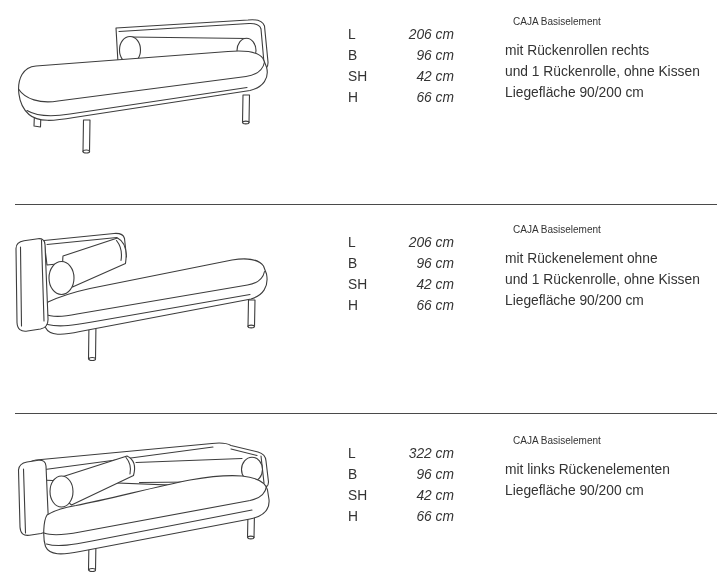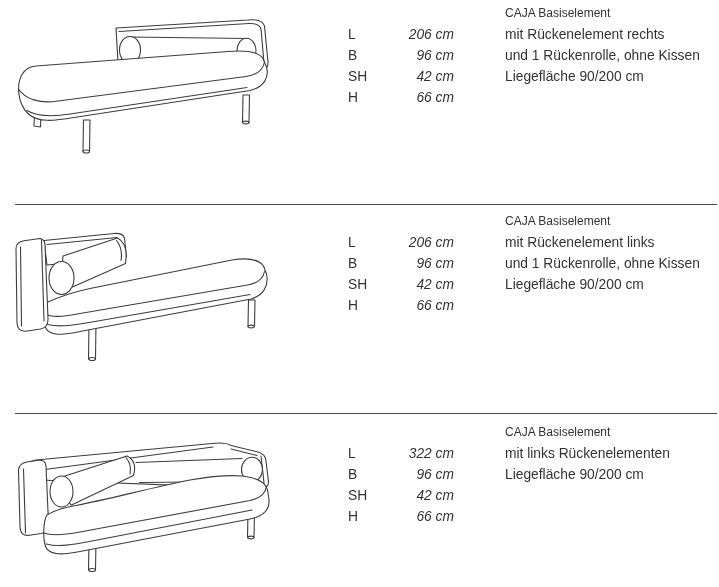--- a/index.html
+++ b/index.html
@@ -11,21 +11,21 @@
   .drawing{position:absolute;left:0;}
   svg path, svg ellipse, svg line{vector-effect:non-scaling-stroke;}
   .stroke{fill:none;stroke:#3d3d3d;stroke-width:1.1;stroke-linejoin:round;stroke-linecap:round;}
   .shape{fill:#ffffff;stroke:#3d3d3d;stroke-width:1.1;stroke-linejoin:round;stroke-linecap:round;}
   .fillonly{fill:#ffffff;stroke:none;}
   .dims{position:absolute;left:348px;width:106px;font-size:13.8px;line-height:21px;}
   .dim-row{display:flex;justify-content:space-between;}
   .dim-label{text-align:left;}
   .dim-value{text-align:left;font-style:italic;}
   .desc{position:absolute;left:505px;width:212px;font-size:13.8px;line-height:21px;}
-  .desc .title{margin:0;font-size:12px;font-weight:normal;}
+  .desc .title{margin:8px;font-size:10px;font-weight:normal;}
   .desc p{margin:0;}
   .divider{position:absolute;left:15px;width:702px;height:1.4px;background:#4a4a4a;}
 </style>
 </head>
 <body>
 
 <div id="canvas">
 
   <svg class="drawing" style="top:0px" width="330" height="204" viewBox="0 0 330 204" aria-hidden="true">
 
@@ -44,21 +44,21 @@
     <path class="shape" d="M243,95 L242.5,122.5 L249,122.5 L249.5,95 Z"></path>
     <ellipse class="shape" cx="245.8" cy="122.5" rx="3.2" ry="1.4"></ellipse>
 
     <path class="shape" d="M36,66 L228,51.5 C246,50 258.5,52 263,58.5 L266.5,67 C269.5,78 263.5,87 250,90.5 L74,117.5 C54,121 38,122.5 29,114.5 C17,104 16.5,84 22,74.5 C25.5,68.5 30,66.5 36,66 Z"></path>
     <path class="stroke" d="M18.5,89 C25,99 40,104 58,101 L246,76.5 C256.5,75 263,70 264.5,62"></path>
     <path class="stroke" d="M27,110.5 C38,117 52,117 70,114 L247,87.5"></path>
   </svg>
 
   <div class="desc" style="top:2.5px">
     <h3 class="title">CAJA Basiselement</h3>
-    <p>mit Rückenelement rechts</p>
+    <p>mit Rückenrollen rechts</p>
     <p>und 1 Rückenrolle, ohne Kissen</p>
     <p>Liegefläche 90/200 cm</p>
   </div>
   <div class="dims" style="top:23.5px">
     <div class="dim-row">
       <span class="dim-label">L</span>
       <span class="dim-value">206 cm</span>
     </div>
     <div class="dim-row">
       <span class="dim-label">B</span>
@@ -94,21 +94,21 @@
     <path class="stroke" d="M116.5,30.5 Q123,38.5 121,50.5"></path>
     <ellipse class="shape" cx="61.5" cy="68" rx="12.5" ry="16.5"></ellipse>
 
     <path class="shape" d="M16,38.5 Q16,32 24,30.7 L38,28.7 Q44.5,28 45,34.5 L48,108.5 Q48.5,117.5 40.5,119 L27.5,121 Q17.5,122.5 17,112.5 Z"></path>
     <path class="stroke" d="M41.5,30 L44,111"></path>
     <path class="stroke" d="M20.5,37 L21.5,116"></path>
   </svg>
 
   <div class="desc" style="top:210.5px">
     <h3 class="title">CAJA Basiselement</h3>
-    <p>mit Rückenelement links</p>
+    <p>mit Rückenelement ohne</p>
     <p>und 1 Rückenrolle, ohne Kissen</p>
     <p>Liegefläche 90/200 cm</p>
   </div>
   <div class="dims" style="top:231.5px">
     <div class="dim-row">
       <span class="dim-label">L</span>
       <span class="dim-value">206 cm</span>
     </div>
     <div class="dim-row">
       <span class="dim-label">B</span>

